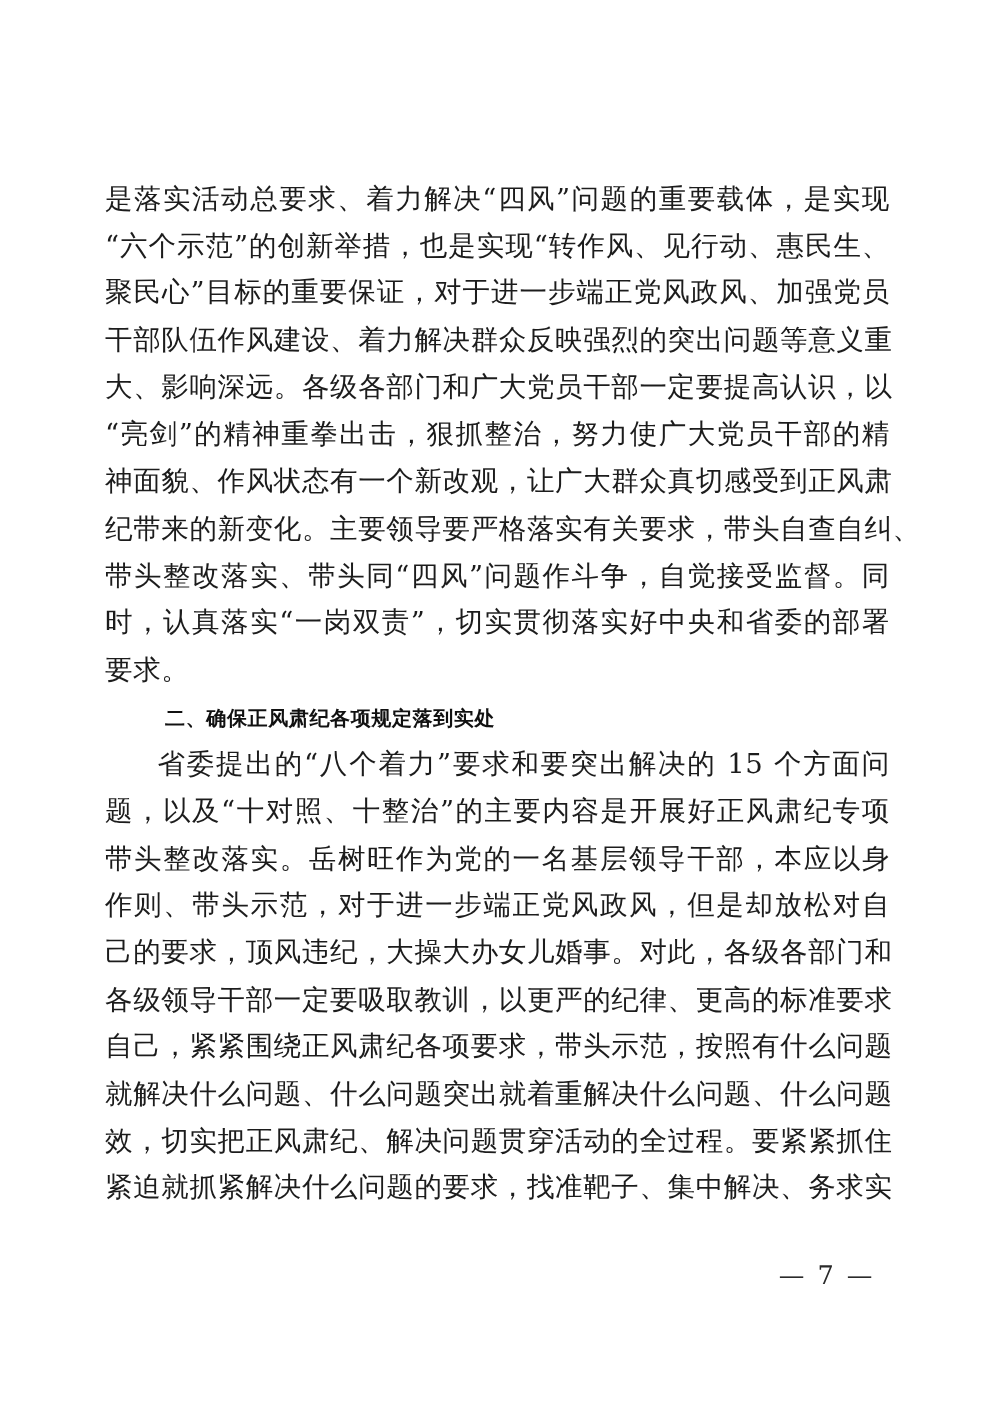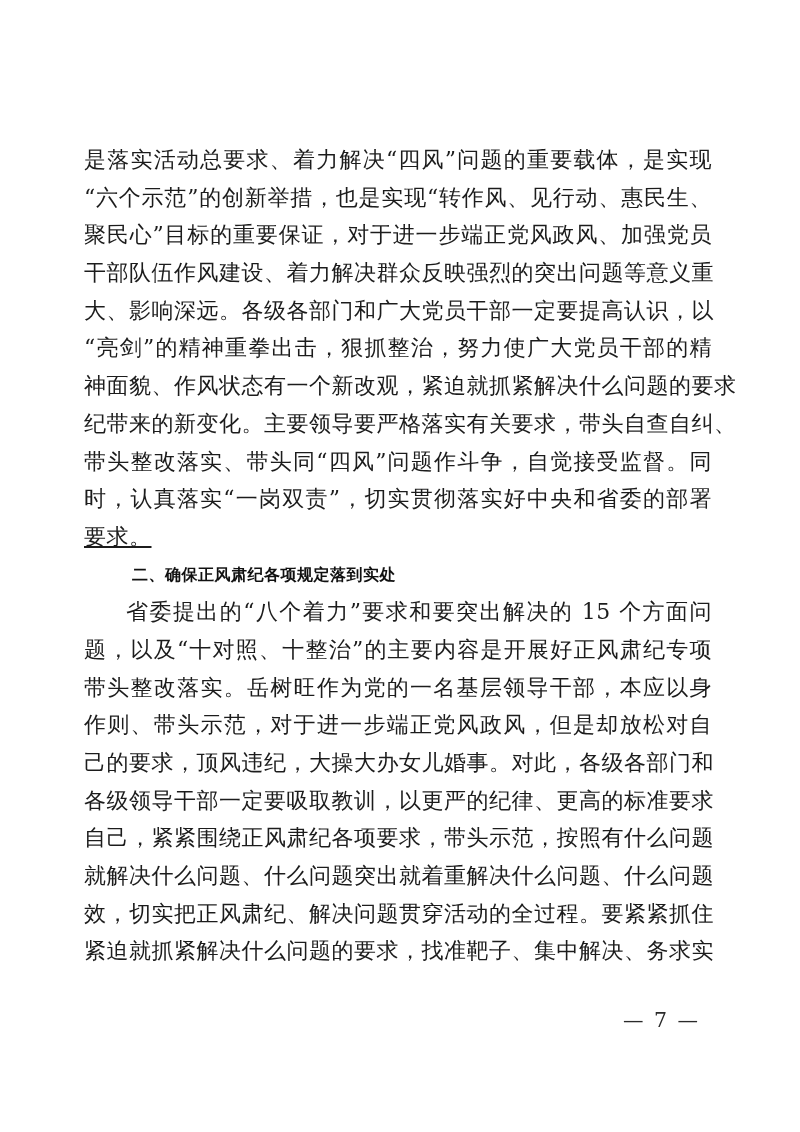--- a/index.html
+++ b/index.html
@@ -35,21 +35,20 @@
     width: 100%;
     height: 37.7px;
     white-space: nowrap;
     text-align: justify;
     text-align-last: justify;
     text-justify: inter-character;
   }
   .line.short {
     text-align: left;
     text-align-last: left;
-    text-decoration: underline;
   }
   .line.first-indent {
     text-indent: 42px;
   }
   .section-heading {
     width: 100%;
     height: 37.7px;
     font-family: "DejaVu Sans", sans-serif;
     font-weight: bold;
     font-size: 16px;
@@ -73,21 +72,21 @@
 <div class="page">
 
   <div class="text-block">
 
     <div class="line">是落实活动总要求、着力解决“四风”问题的重要载体，是实现</div>
     <div class="line">“六个示范”的创新举措，也是实现“转作风、见行动、惠民生、</div>
     <div class="line">聚民心”目标的重要保证，对于进一步端正党风政风、加强党员</div>
     <div class="line">干部队伍作风建设、着力解决群众反映强烈的突出问题等意义重</div>
     <div class="line">大、影响深远。各级各部门和广大党员干部一定要提高认识，以</div>
     <div class="line">“亮剑”的精神重拳出击，狠抓整治，努力使广大党员干部的精</div>
-    <div class="line">神面貌、作风状态有一个新改观，紧迫就抓紧解决什么问题的要求</div>
+    <div class="line">神面貌、作风状态有一个新改观，让广大群众真切感受到正风肃</div>
     <div class="line">纪带来的新变化。主要领导要严格落实有关要求，带头自查自纠、</div>
     <div class="line">带头整改落实、带头同“四风”问题作斗争，自觉接受监督。同</div>
     <div class="line">时，认真落实“一岗双责”，切实贯彻落实好中央和省委的部署</div>
     <div class="line short">要求。</div>
 
     <div class="section-heading">二、确保正风肃纪各项规定落到实处</div>
 
     <div class="line first-indent">省委提出的“八个着力”要求和要突出解决的 15 个方面问</div>
     <div class="line">题，以及“十对照、十整治”的主要内容是开展好正风肃纪专项</div>
     <div class="line">带头整改落实。岳树旺作为党的一名基层领导干部，本应以身</div>

